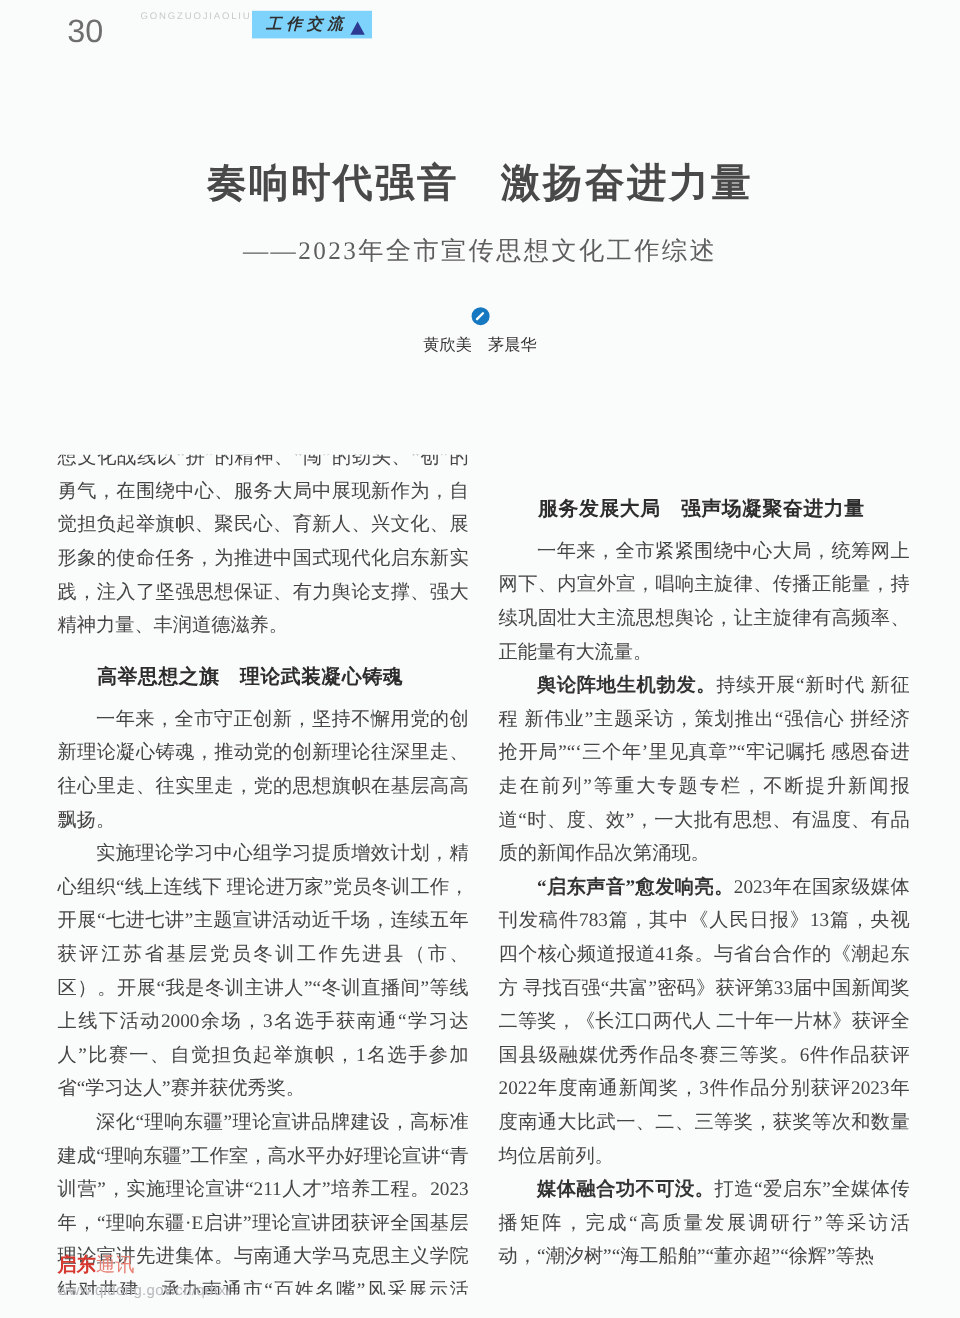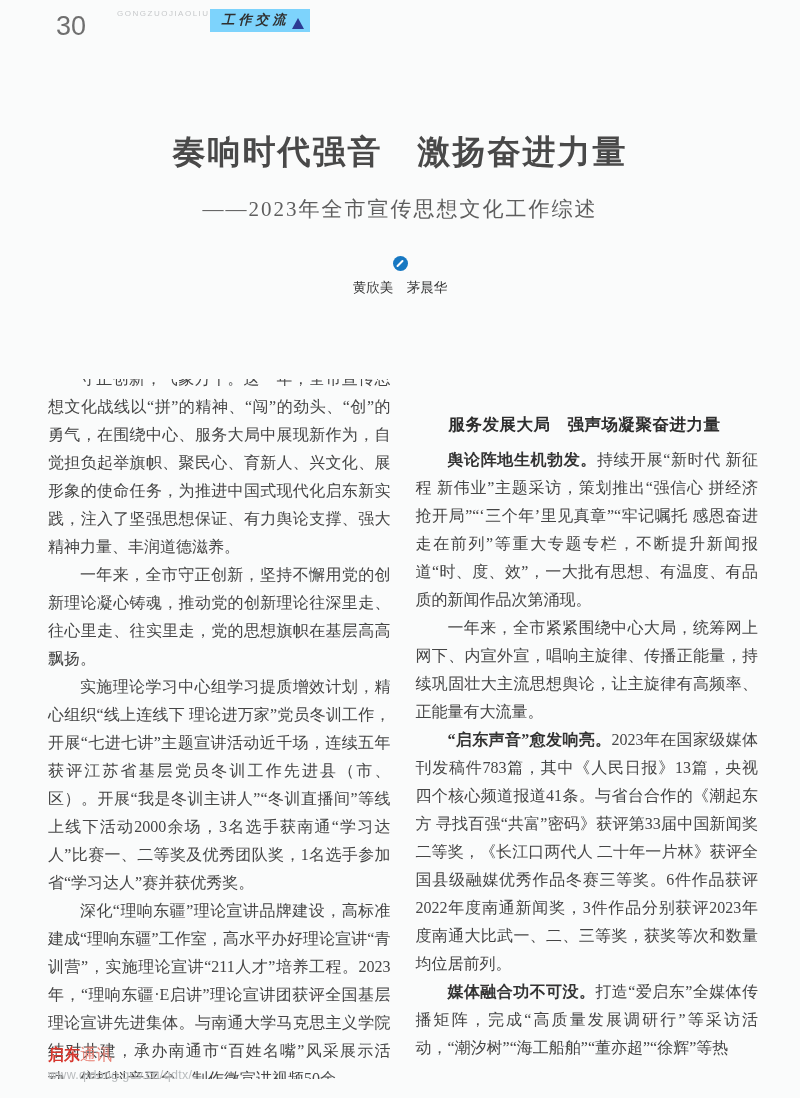--- a/index.html
+++ b/index.html
@@ -96,28 +96,29 @@
 <h2 class="article-subtitle">——2023年全市宣传思想文化工作综述</h2>
 
 <div class="byline">
   <span class="pen-icon"></span>
   <span>黄欣美　茅晨华</span>
 </div>
 
 <div class="columns">
   <div class="col" id="col-left">
       <p class="para">守正创新，气象万千。这一年，全市宣传思想文化战线以“拼”的精神、“闯”的劲头、“创”的勇气，在围绕中心、服务大局中展现新作为，自觉担负起举旗帜、聚民心、育新人、兴文化、展形象的使命任务，为推进中国式现代化启东新实践，注入了坚强思想保证、有力舆论支撑、强大精神力量、丰润道德滋养。</p>
+      <h3 class="sec-heading">高举思想之旗　理论武装凝心铸魂</h3>
       <p class="para">一年来，全市守正创新，坚持不懈用党的创新理论凝心铸魂，推动党的创新理论往深里走、往心里走、往实里走，党的思想旗帜在基层高高飘扬。</p>
-      <p class="para">实施理论学习中心组学习提质增效计划，精心组织“线上连线下 理论进万家”党员冬训工作，开展“七进七讲”主题宣讲活动近千场，连续五年获评江苏省基层党员冬训工作先进县（市、区）。开展“我是冬训主讲人”“冬训直播间”等线上线下活动2000余场，3名选手获南通“学习达人”比赛一、二等奖及优秀团队奖，1名选手参加省“学习达人”赛并获优秀奖。</p>
+      <p class="para">实施理论学习中心组学习提质增效计划，精心组织“线上连线下 理论进万家”党员冬训工作，开展“七进七讲”主题宣讲活动近千场，连续五年获评江苏省基层党员冬训工作先进县（市、区）。开展“我是冬训主讲人”“冬训直播间”等线上线下活动2000余场，3名选手获南通“学习达人”比赛一、自觉担负起举旗帜，1名选手参加省“学习达人”赛并获优秀奖。</p>
       <p class="para">深化“理响东疆”理论宣讲品牌建设，高标准建成“理响东疆”工作室，高水平办好理论宣讲“青训营”，实施理论宣讲“211人才”培养工程。2023年，“理响东疆·E启讲”理论宣讲团获评全国基层理论宣讲先进集体。与南通大学马克思主义学院结对共建，承办南通市“百姓名嘴”风采展示活动。依托抖音平台，制作微宣讲视频50余</p>
     </div>
   <div class="col" id="col-right">
       <h3 class="sec-heading">服务发展大局　强声场凝聚奋进力量</h3>
+      <p class="para">一年来，全市紧紧围绕中心大局，统筹网上网下、内宣外宣，唱响主旋律、传播正能量，持续巩固壮大主流思想舆论，让主旋律有高频率、正能量有大流量。</p>
       <p class="para"><strong class="lead">舆论阵地生机勃发。</strong>持续开展“新时代 新征程 新伟业”主题采访，策划推出“强信心 拼经济 抢开局”“‘三个年’里见真章”“牢记嘱托 感恩奋进 走在前列”等重大专题专栏，不断提升新闻报道“时、度、效”，一大批有思想、有温度、有品质的新闻作品次第涌现。</p>
-      <p class="para">一年来，全市紧紧围绕中心大局，统筹网上网下、内宣外宣，唱响主旋律、传播正能量，持续巩固壮大主流思想舆论，让主旋律有高频率、正能量有大流量。</p>
       <p class="para"><strong class="lead">“启东声音”愈发响亮。</strong>2023年在国家级媒体刊发稿件783篇，其中《人民日报》13篇，央视四个核心频道报道41条。与省台合作的《潮起东方 寻找百强“共富”密码》获评第33届中国新闻奖二等奖，《长江口两代人 二十年一片林》获评全国县级融媒优秀作品冬赛三等奖。6件作品获评2022年度南通新闻奖，3件作品分别获评2023年度南通大比武一、二、三等奖，获奖等次和数量均位居前列。</p>
       <p class="para"><strong class="lead">媒体融合功不可没。</strong>打造“爱启东”全媒体传播矩阵，完成“高质量发展调研行”等采访活动，“潮汐树”“海工船舶”“董亦超”“徐辉”等热</p>
     </div>
 </div>
 
 <div class="page-footer">
   <div class="brand"><span class="brand-strong">启东</span><span class="brand-light">通讯</span></div>
   <div class="url">www.qidong.gov.cn/qdtx/</div>
 </div>
 

